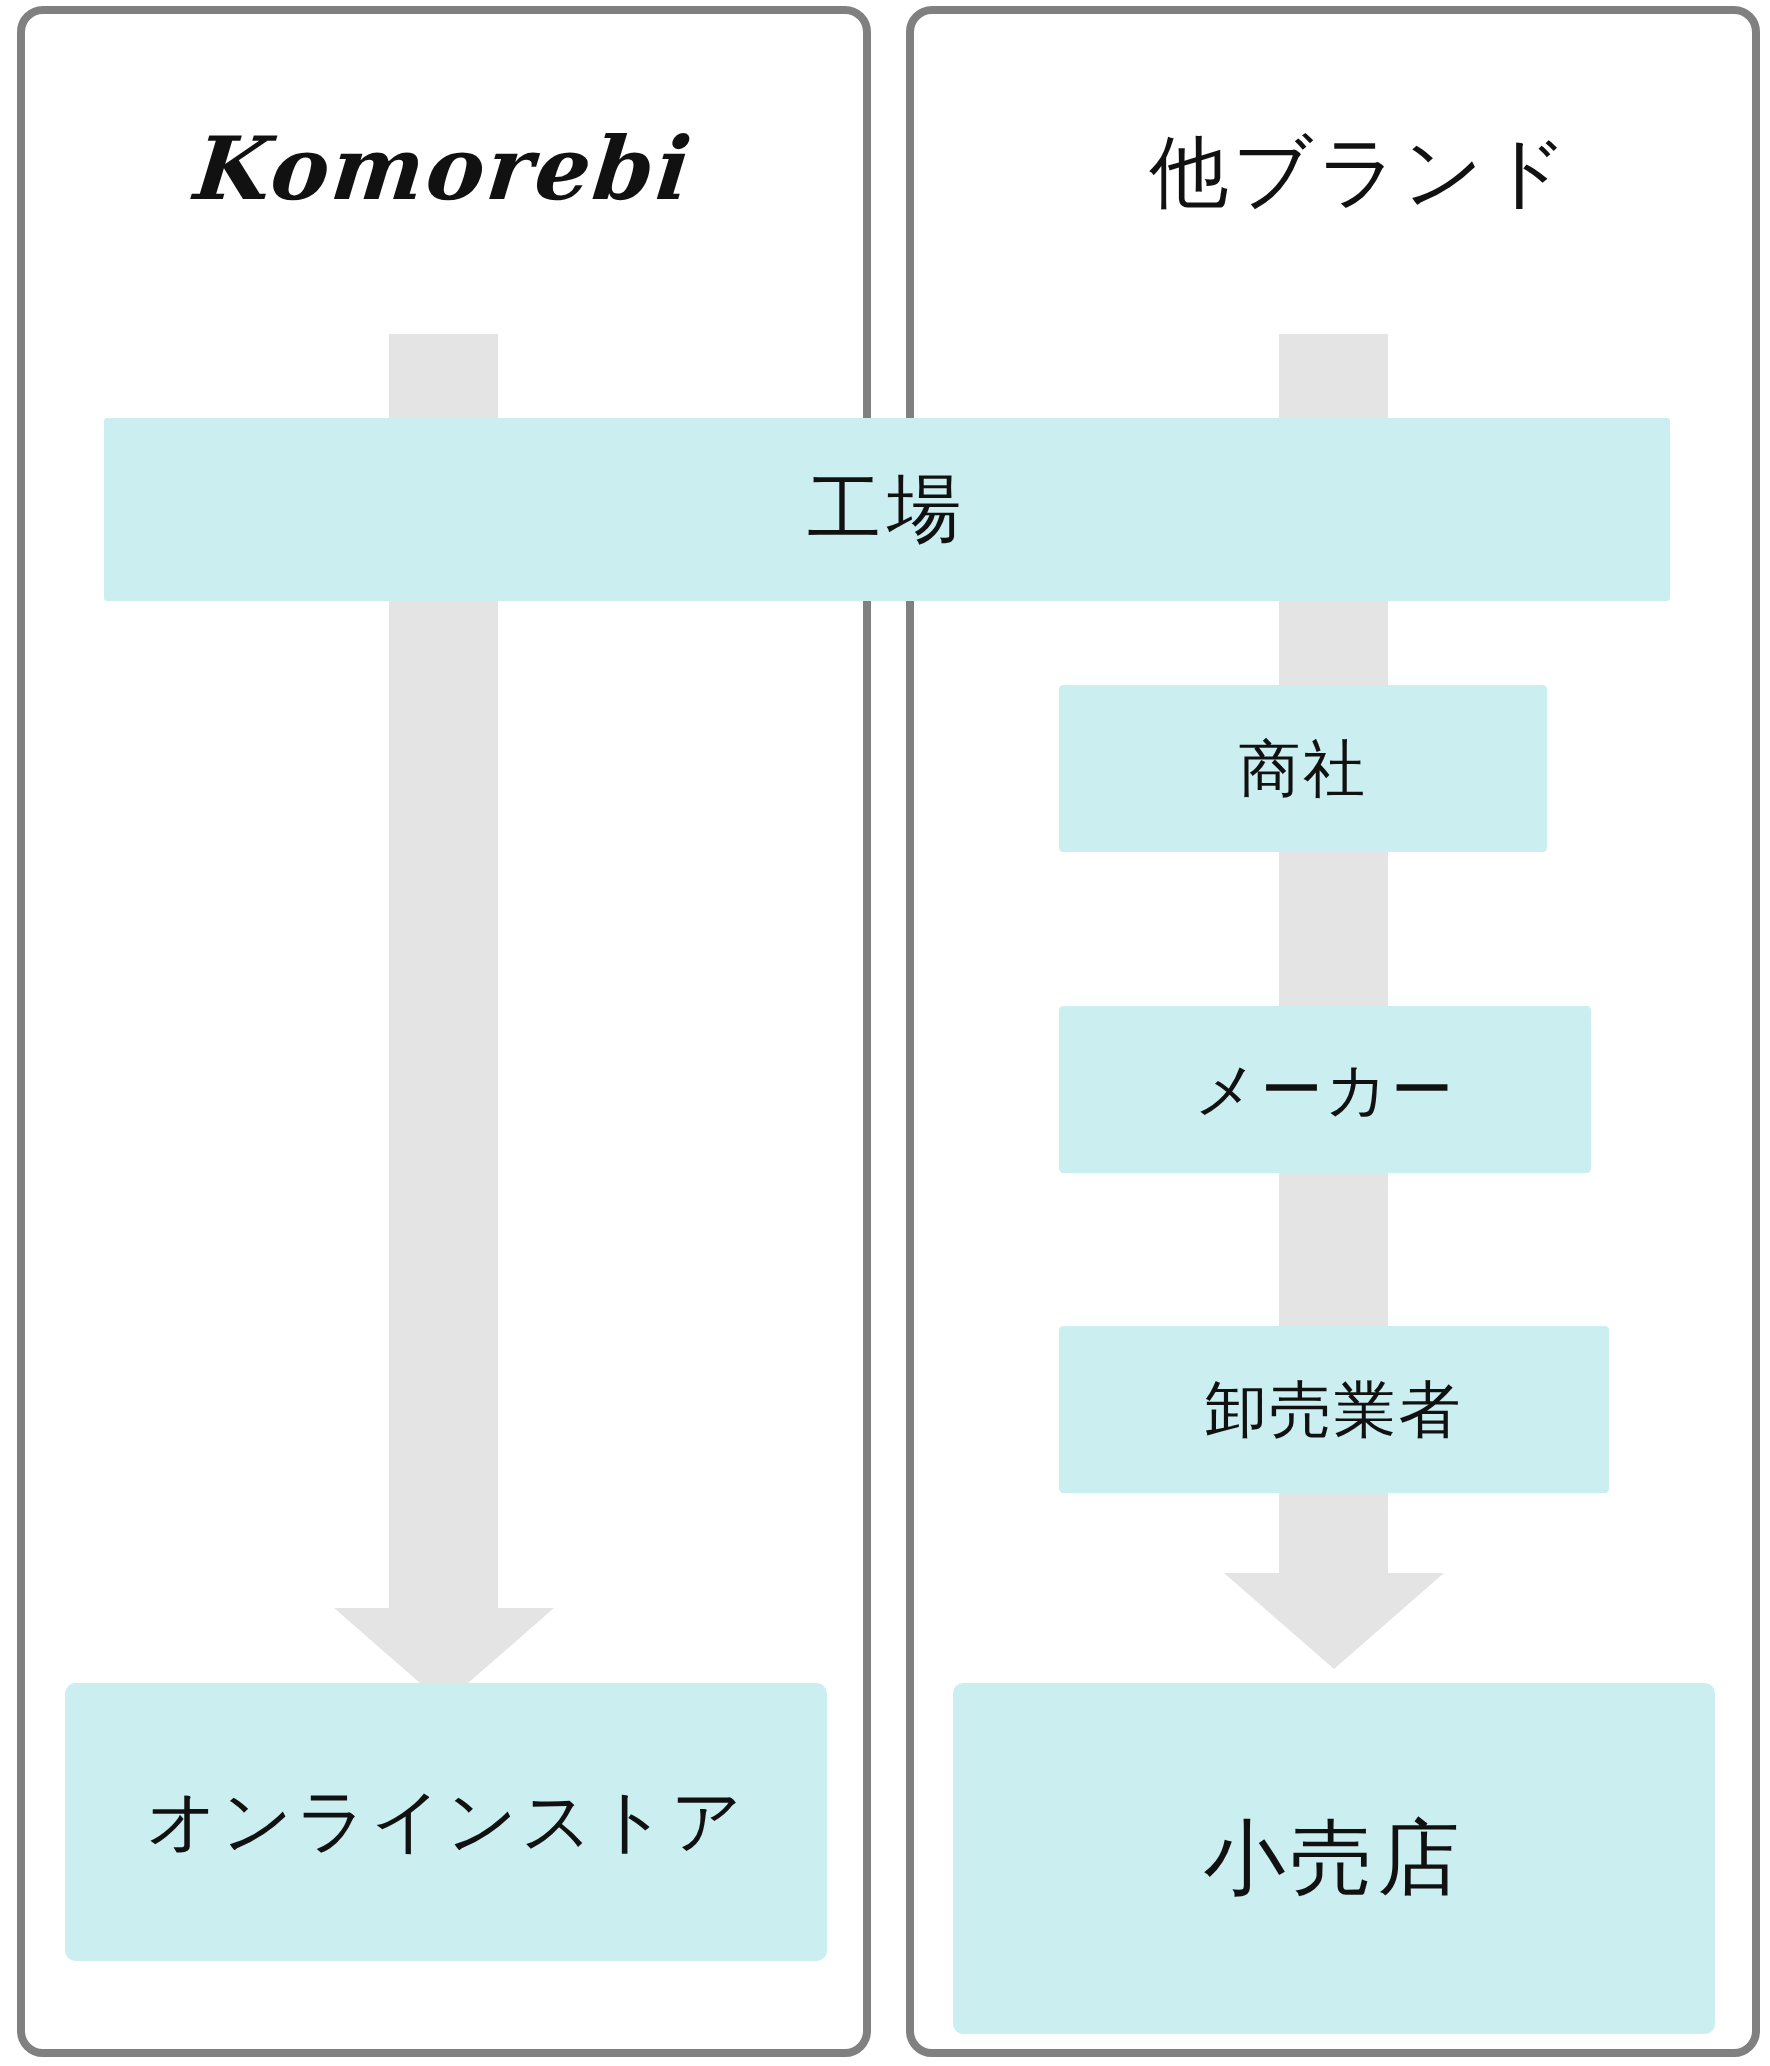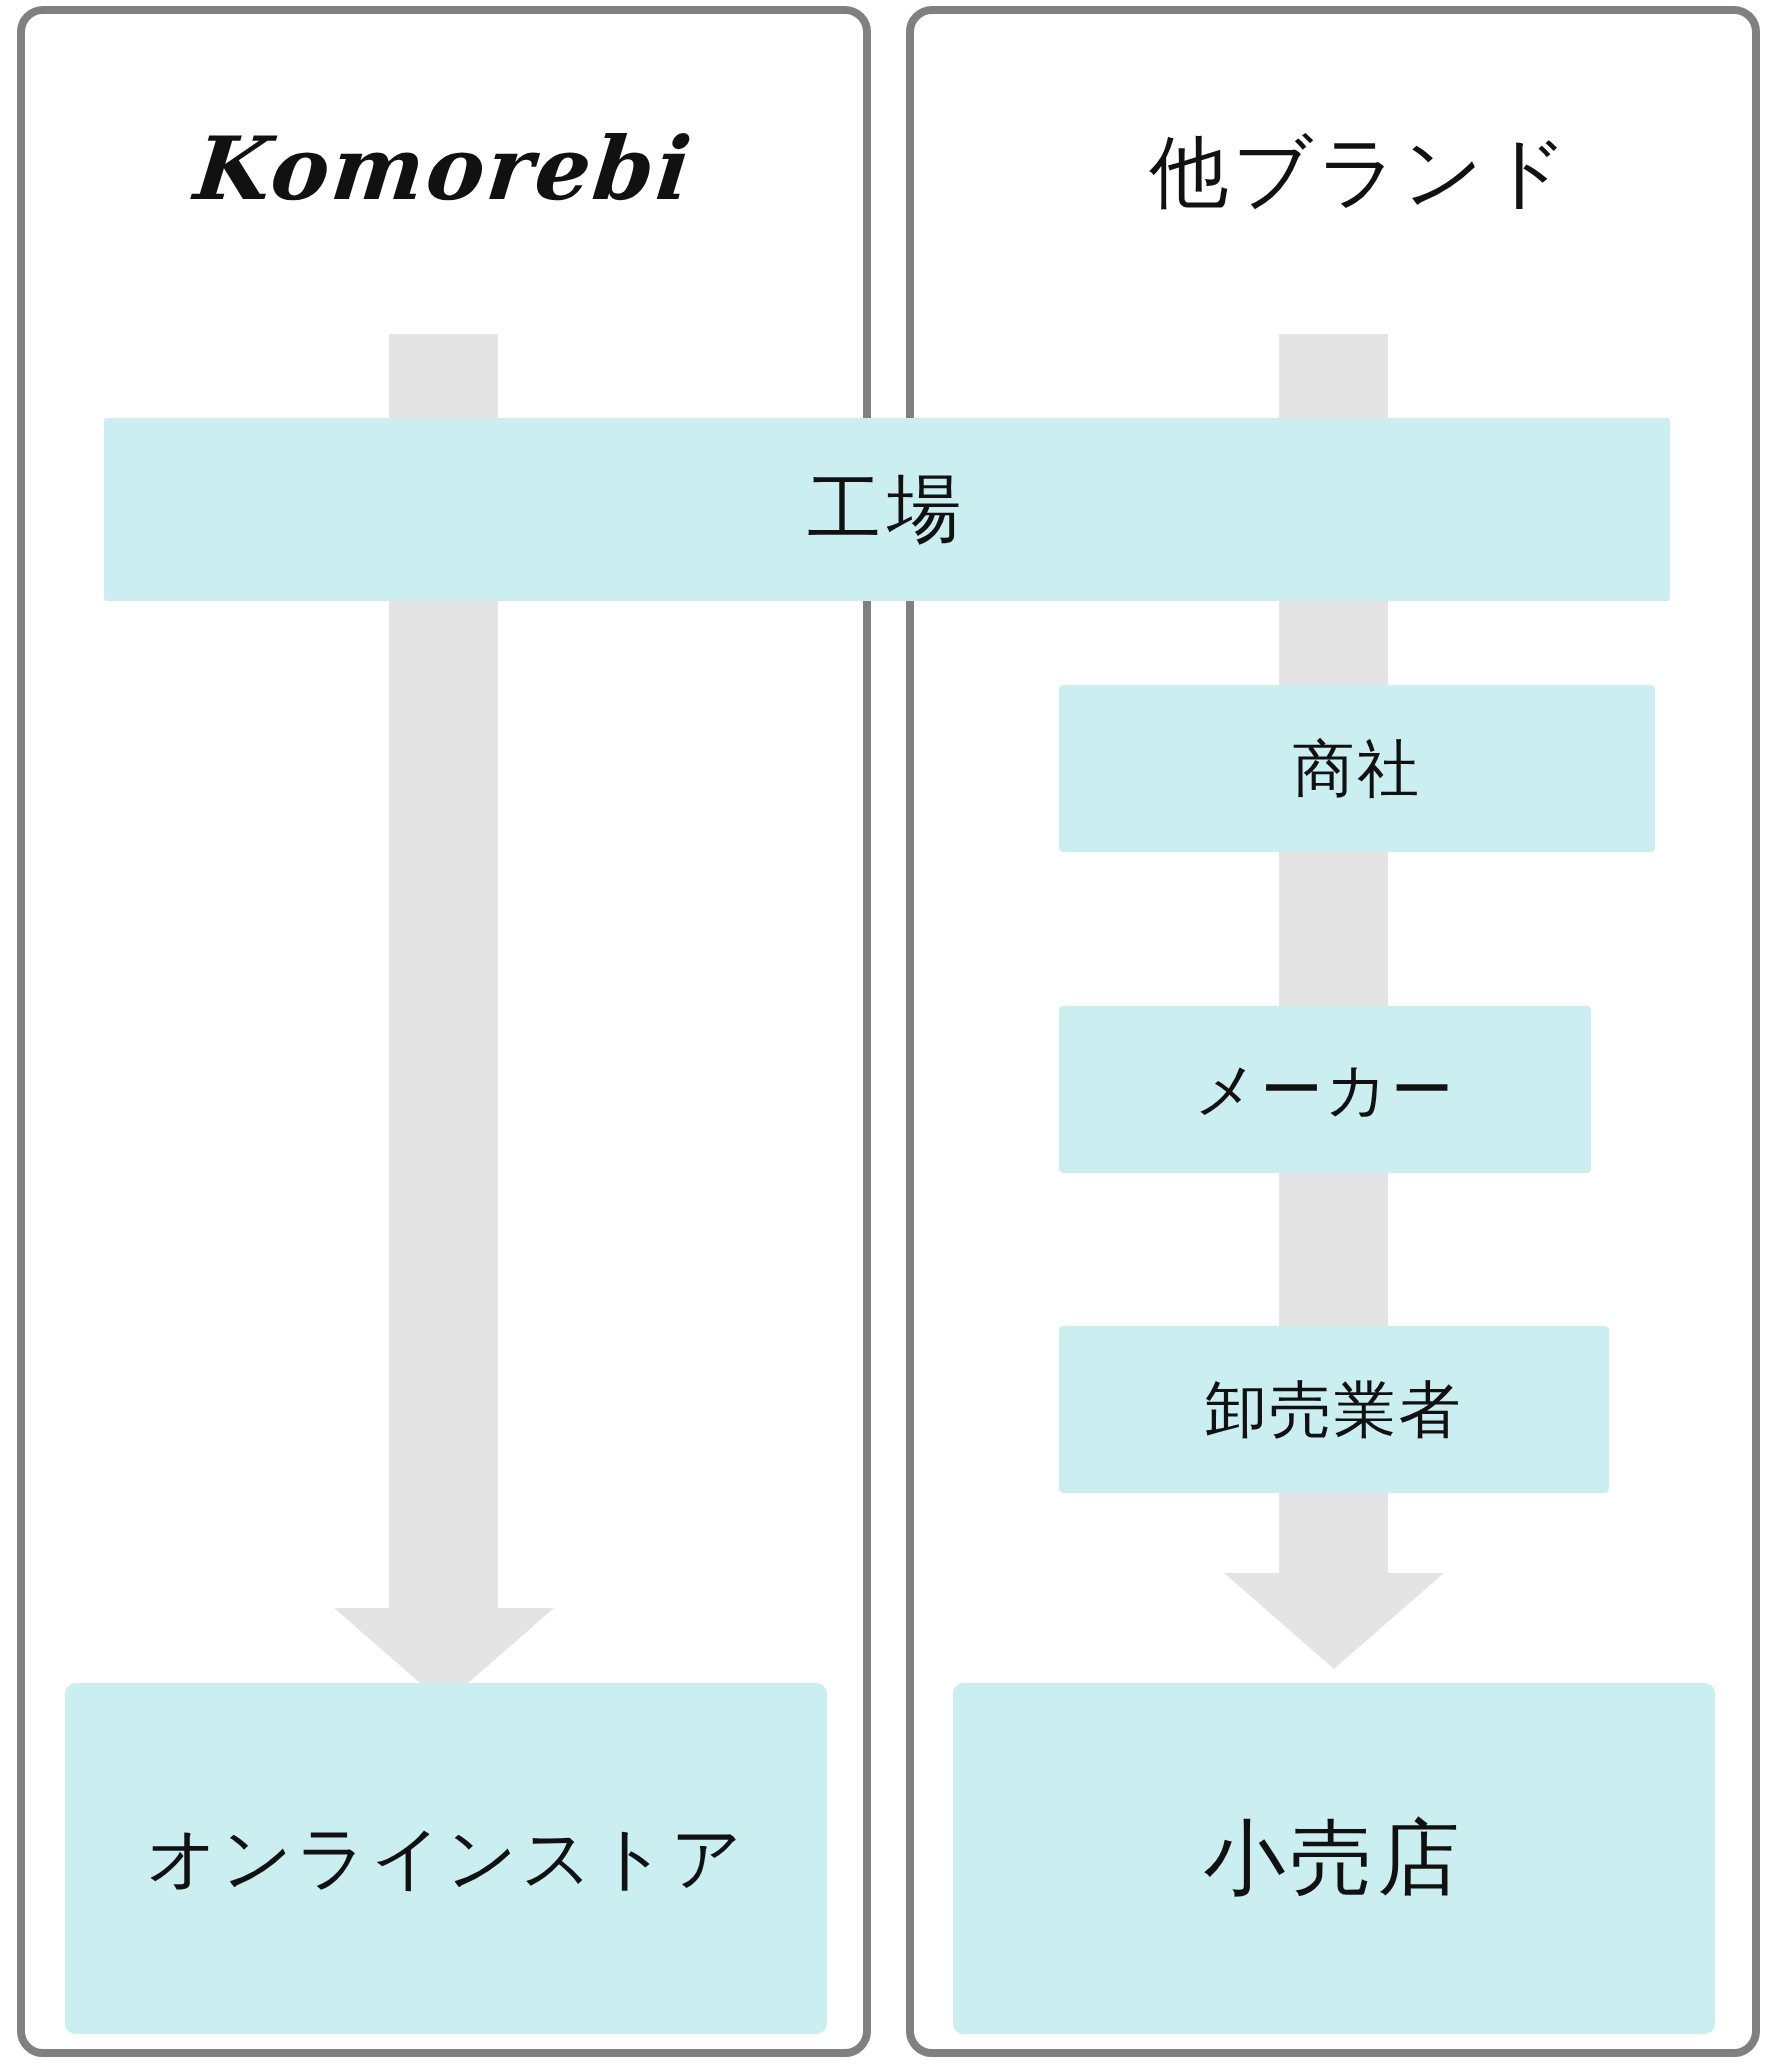--- a/index.html
+++ b/index.html
@@ -74,25 +74,25 @@
     color:#111111;
     font-family:"DejaVu Sans","Liberation Sans",sans-serif;
     font-weight:400;
     letter-spacing:2.5px;
     white-space:nowrap;
   }
   #node-factory{
     left:104px;top:418px;width:1566px;height:183px;
     font-size:74px;letter-spacing:5.8px;border-radius:3.3px;
   }
-  #node-shosha{left:1059px;top:685px;width:596px;height:167px;font-size:62px;}
+  #node-shosha{left:1059px;top:685px;width:488px;height:167px;font-size:62px;}
   #node-maker{left:1059px;top:1006px;width:532px;height:167px;font-size:62px;}
   #node-wholesaler{left:1059px;top:1326px;width:550px;height:167px;font-size:62px;}
   #node-online{
-    left:65px;top:1683px;width:762px;height:351px;
+    left:65px;top:1683px;width:762px;height:278px;
     font-size:70px;border-radius:10.8px;letter-spacing:3.3px;
   }
   #node-retail{
     left:953px;top:1683px;width:762px;height:351px;
     font-size:82px;border-radius:10px;letter-spacing:5px;
   }
 
   
   .copy{
     position:absolute;text-align:center;color:#111111;

